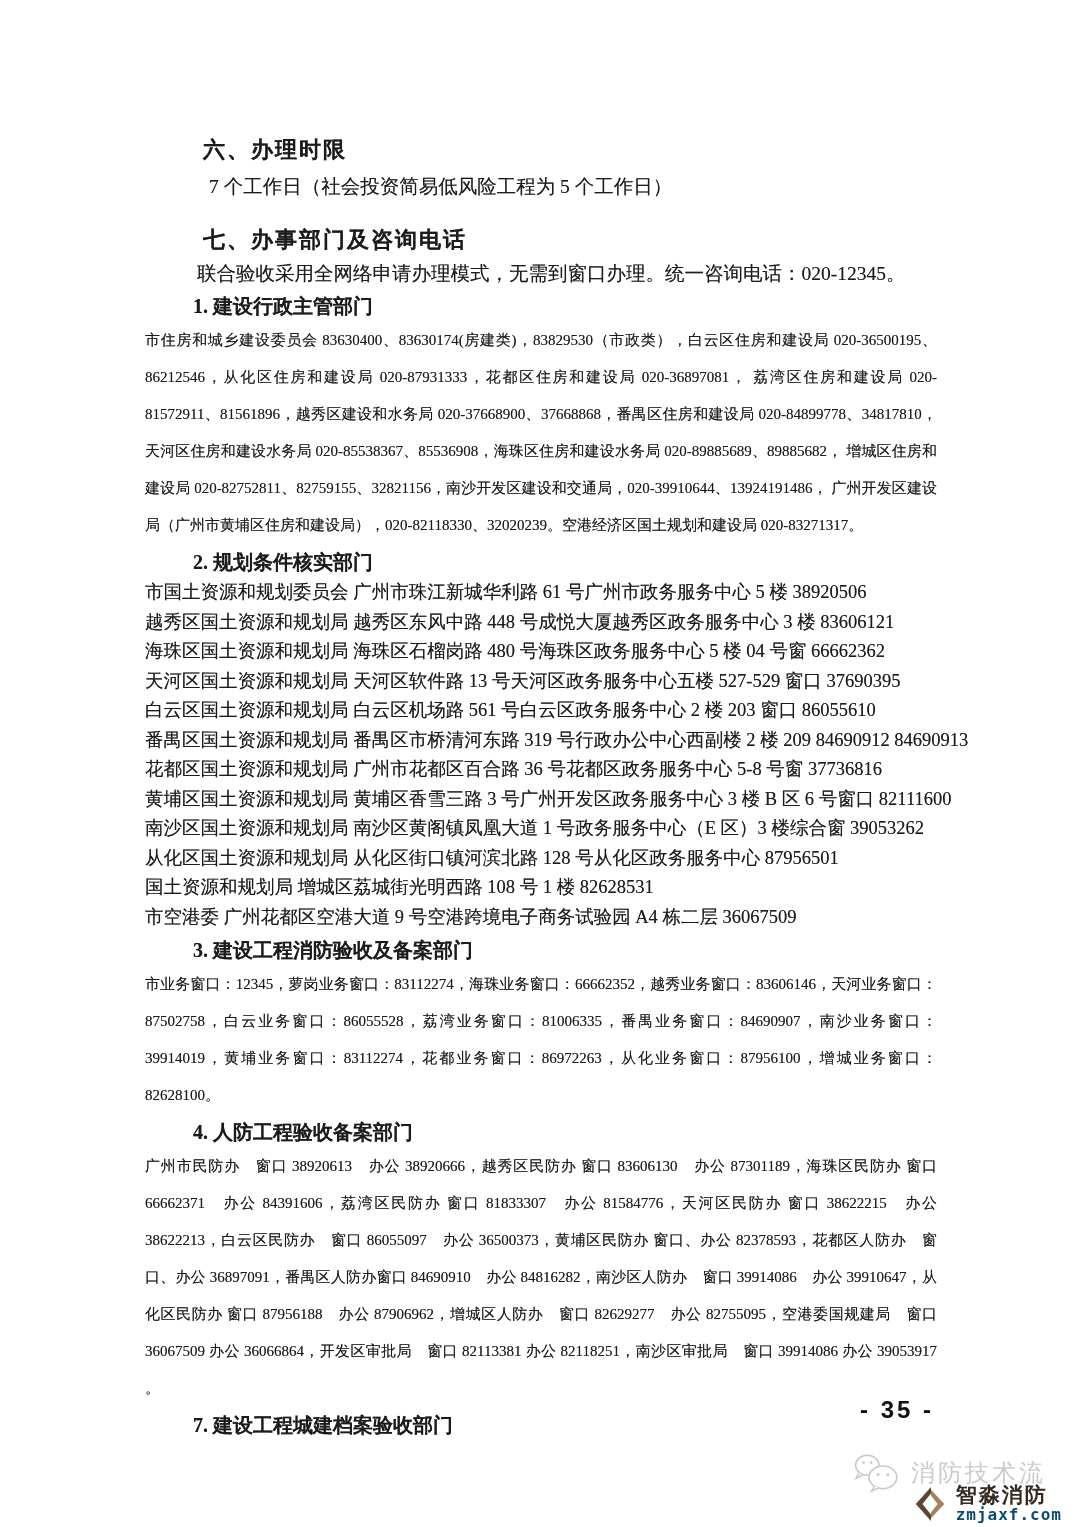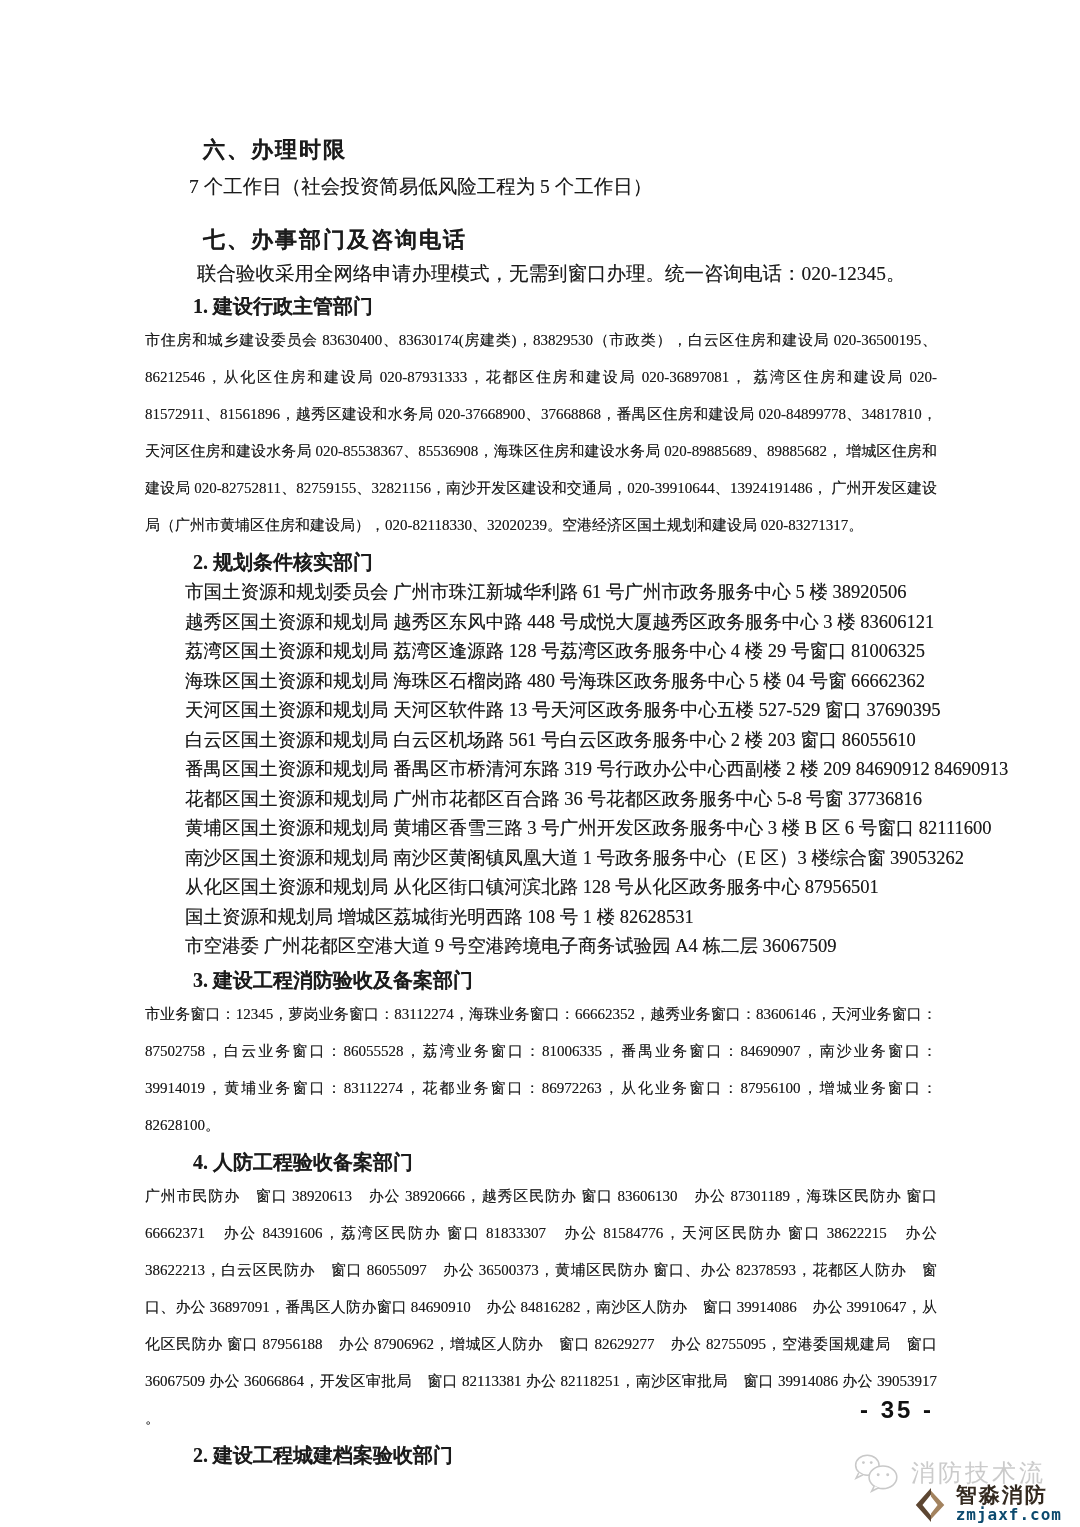--- a/index.html
+++ b/index.html
@@ -18,21 +18,21 @@
   }
   .sec-title {
     font-size:22px; font-weight:bold;
     line-height:28px;
     margin:0 0 0 58px;
     letter-spacing:2px;
     text-shadow:0 0 0.6px rgba(0,0,0,.6);
   }
   .sec6-body {
     font-size:19.5px; line-height:26px;
-    margin:10px 0 26px 44px;
+    margin:10px 0 26px 64px;
     text-shadow:0 0 0.4px rgba(0,0,0,.45);
   }
   .sec7-title { margin-top:16px; }
   .intro {
     font-size:19.5px; line-height:28px;
     margin:6px 0 0 0;
     text-indent:52px;
     text-shadow:0 0 0.4px rgba(0,0,0,.45);
   }
   .sub-heading {
@@ -46,41 +46,41 @@
     margin:3px 0 0 0;
     text-align:justify;
     text-justify:inter-ideograph;
     text-shadow:0 0 0.4px rgba(0,0,0,.5);
   }
   .dept-list {
     margin:3px 0 0 0;
     font-size:18.5px; line-height:29.5px;
     text-shadow:0 0 0.4px rgba(0,0,0,.5);
   }
-  .dept-line { white-space:nowrap;margin-left:40px; }
+  .dept-line { white-space:nowrap; }
   .page-number {
     position:absolute; left:860px; top:1396px;
     font-size:24px; font-weight:bold;
     letter-spacing:3px;
     font-family:"Liberation Sans", sans-serif;
     color:#111111;
   }
   .wm-wechat {
     position:absolute; left:850px; top:1452px;
     display:flex; align-items:center; gap:9px;
     color:#cbcbcb;
   }
   .wm-wechat-name {
     font-size:24px; letter-spacing:3px;
     font-family:"Liberation Sans", sans-serif;
     color:#cbcbcb;
   }
   .wm-brand {
     position:absolute; right:18px; top:1484px;
-    display:flex; align-items:flex-end; gap:6px;
+    display:flex; align-items:center; gap:6px;
   }
   .wm-brand-text { display:flex; flex-direction:column; align-items:flex-start; }
   .wm-brand-name {
     font-size:21px; font-weight:bold; letter-spacing:2px;
     font-family:"Liberation Sans", sans-serif;
     color:#33291f; line-height:22px;
   }
   .wm-brand-site {
     font-size:16px; font-weight:bold;
     font-family:"DejaVu Sans Mono", monospace;
@@ -99,40 +99,39 @@
     <h2 class="sec-title sec7-title">七、办事部门及咨询电话</h2>
     <p class="intro">联合验收采用全网络申请办理模式，无需到窗口办理。统一咨询电话：020-12345。</p>
 
     <h3 class="sub-heading">1. 建设行政主管部门</h3>
     <p class="para">市住房和城乡建设委员会 83630400、83630174(房建类)，83829530（市政类），白云区住房和建设局 020-36500195、86212546，从化区住房和建设局 020-87931333，花都区住房和建设局 020-36897081， 荔湾区住房和建设局 020-81572911、81561896，越秀区建设和水务局 020-37668900、37668868，番禺区住房和建设局 020-84899778、34817810，天河区住房和建设水务局 020-85538367、85536908，海珠区住房和建设水务局 020-89885689、89885682， 增城区住房和建设局 020-82752811、82759155、32821156，南沙开发区建设和交通局，020-39910644、13924191486， 广州开发区建设局（广州市黄埔区住房和建设局），020-82118330、32020239。空港经济区国土规划和建设局 020-83271317。</p>
 
     <h3 class="sub-heading">2. 规划条件核实部门</h3>
     <div class="dept-list">
       <div class="dept-line">市国土资源和规划委员会 广州市珠江新城华利路 61 号广州市政务服务中心 5 楼  38920506</div>
       <div class="dept-line">越秀区国土资源和规划局 越秀区东风中路 448 号成悦大厦越秀区政务服务中心 3 楼  83606121</div>
-      <div class="dept-line">荔湾区国土资源和规划局 荔湾区逢源路 128 号荔湾区政务服务中心 4 楼 29 号窗口  81006325</div>
       <div class="dept-line">海珠区国土资源和规划局 海珠区石榴岗路 480 号海珠区政务服务中心 5 楼 04 号窗  66662362</div>
       <div class="dept-line">天河区国土资源和规划局 天河区软件路 13 号天河区政务服务中心五楼 527-529 窗口  37690395</div>
       <div class="dept-line">白云区国土资源和规划局 白云区机场路 561 号白云区政务服务中心 2 楼 203 窗口  86055610</div>
       <div class="dept-line">番禺区国土资源和规划局 番禺区市桥清河东路 319 号行政办公中心西副楼 2 楼 209  84690912 84690913</div>
       <div class="dept-line">花都区国土资源和规划局 广州市花都区百合路 36 号花都区政务服务中心 5-8 号窗  37736816</div>
       <div class="dept-line">黄埔区国土资源和规划局 黄埔区香雪三路 3 号广州开发区政务服务中心 3 楼 B 区 6 号窗口  82111600</div>
       <div class="dept-line">南沙区国土资源和规划局 南沙区黄阁镇凤凰大道 1 号政务服务中心（E 区）3 楼综合窗  39053262</div>
       <div class="dept-line">从化区国土资源和规划局 从化区街口镇河滨北路 128 号从化区政务服务中心  87956501</div>
       <div class="dept-line">国土资源和规划局 增城区荔城街光明西路 108 号 1 楼  82628531</div>
       <div class="dept-line">市空港委 广州花都区空港大道 9 号空港跨境电子商务试验园 A4 栋二层  36067509</div>
     </div>
 
     <h3 class="sub-heading">3. 建设工程消防验收及备案部门</h3>
     <p class="para">市业务窗口：12345，萝岗业务窗口：83112274，海珠业务窗口：66662352，越秀业务窗口：83606146，天河业务窗口：87502758，白云业务窗口：86055528，荔湾业务窗口：81006335，番禺业务窗口：84690907，南沙业务窗口：39914019，黄埔业务窗口：83112274，花都业务窗口：86972263，从化业务窗口：87956100，增城业务窗口：82628100。</p>
 
     <h3 class="sub-heading">4. 人防工程验收备案部门</h3>
     <p class="para">广州市民防办　窗口 38920613　办公 38920666，越秀区民防办 窗口 83606130　办公 87301189，海珠区民防办 窗口 66662371　办公 84391606，荔湾区民防办 窗口 81833307　办公 81584776，天河区民防办 窗口 38622215　办公 38622213，白云区民防办　窗口 86055097　办公 36500373，黄埔区民防办 窗口、办公 82378593，花都区人防办　窗口、办公 36897091，番禺区人防办窗口 84690910　办公 84816282，南沙区人防办　窗口 39914086　办公 39910647，从化区民防办 窗口 87956188　办公 87906962，增城区人防办　窗口 82629277　办公 82755095，空港委国规建局　窗口 36067509 办公 36066864，开发区审批局　窗口 82113381 办公 82118251，南沙区审批局　窗口 39914086 办公 39053917 。</p>
 
-    <h3 class="sub-heading">2. 建设工程城建档案验收部门</h3>
+    <h3 class="sub-heading">7. 建设工程城建档案验收部门</h3>
   </div>
 
   <div class="page-number">- 35 -</div>
 
   <div class="wm-wechat">
     <svg width="52" height="42" viewBox="0 0 60 48" fill="none">
       <ellipse cx="20" cy="15" rx="13.5" ry="11.5" stroke="#c9c9c9" stroke-width="1.8" fill="#ffffff"></ellipse>
       <path d="M10 24 L7 30 L15 26" stroke="#c9c9c9" stroke-width="1.8" fill="#ffffff"></path>
       <circle cx="15.5" cy="12" r="1.6" fill="#c9c9c9"></circle>
       <circle cx="24.5" cy="12" r="1.6" fill="#c9c9c9"></circle>

